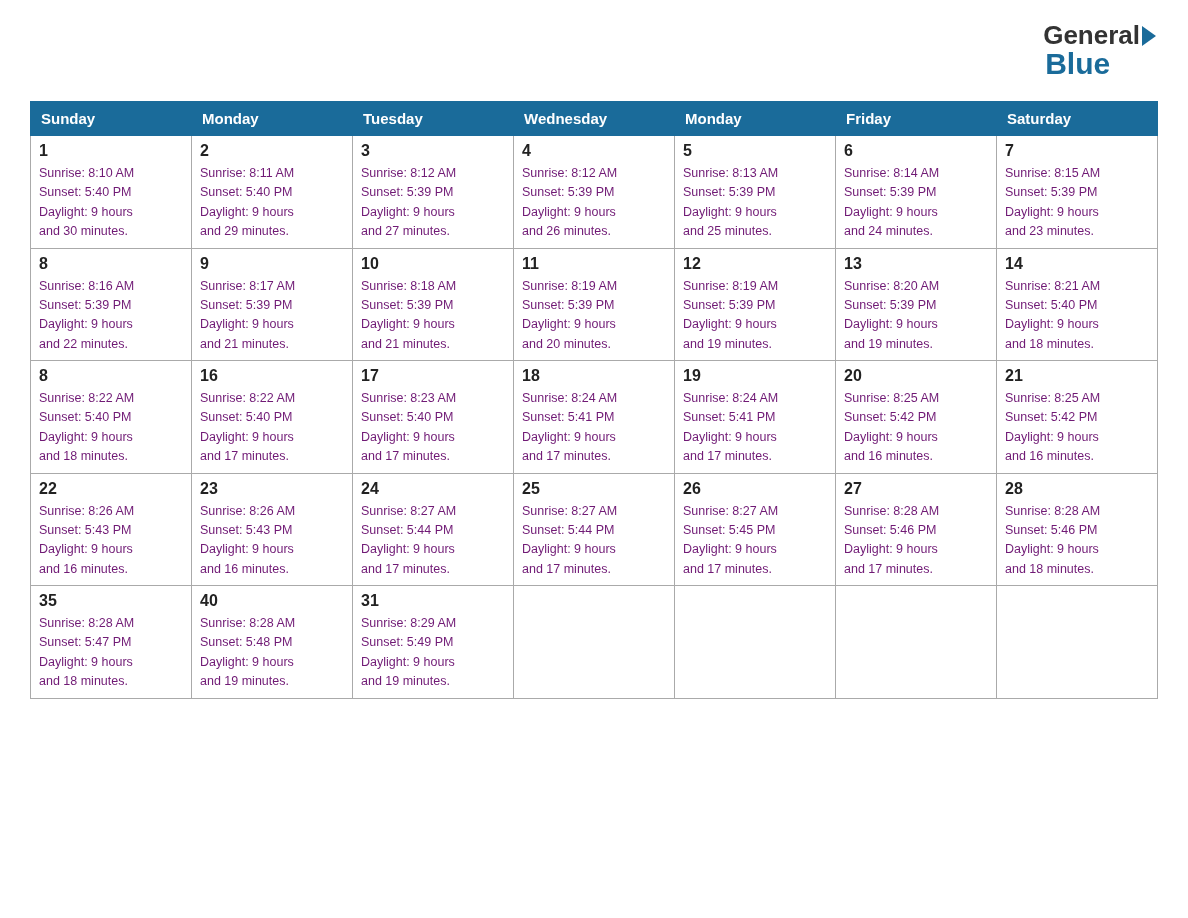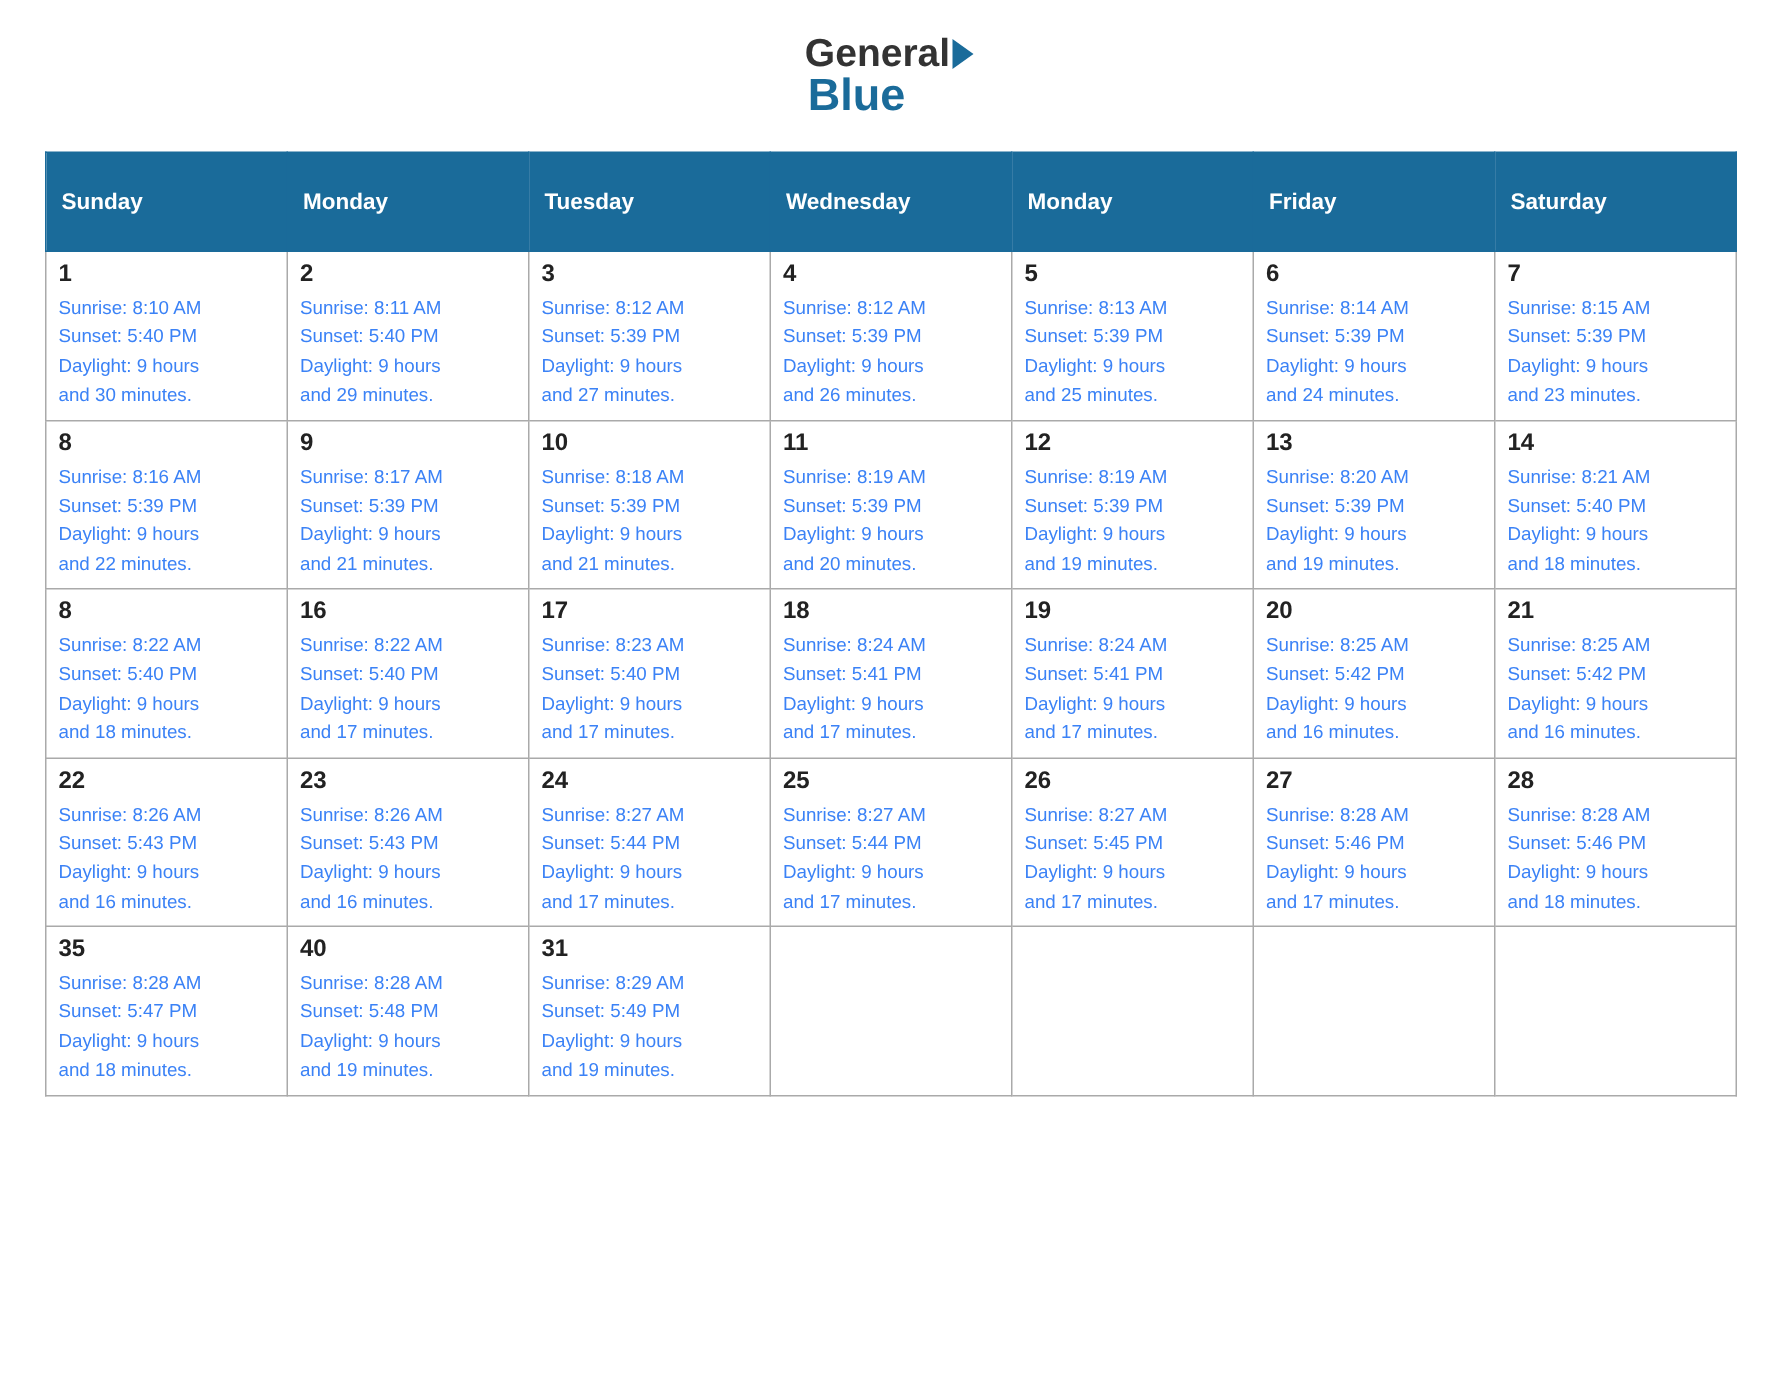--- a/index.html
+++ b/index.html
@@ -5,21 +5,21 @@
     * { box-sizing: border-box; margin: 0; padding: 0; }
     body {
       font-family: Arial, sans-serif;
       background: #fff;
       padding: 20px 30px;
       width: 1188px;
       min-height: 918px;
     }
     .header-area {
       display: flex;
-      justify-content: center;
+      justify-content: flex-end;
       align-items: flex-start;
       margin-bottom: 20px;
     }
     .logo-area {
       display: flex;
       flex-direction: column;
       align-items: flex-start;
     }
     .logo-text {
       display: flex;
@@ -57,21 +57,21 @@
     .calendar-table {
       width: 100%;
       border-collapse: collapse;
       table-layout: fixed;
     }
     .calendar-table thead tr th {
       background-color: #1a6b9a;
       color: #fff;
       font-size: 15px;
       font-weight: bold;
-      padding: 24px 10px;
+      padding: 8px 10px;
       text-align: left;
       border: 1px solid #1a6b9a;
     }
     .calendar-table tbody tr td {
       vertical-align: top;
       border: 1px solid #aaa;
       padding: 6px 8px;
       font-size: 12.5px;
       color: #333;
       height: 110px;
@@ -79,21 +79,21 @@
     .day-number {
       font-size: 16px;
       font-weight: bold;
       color: #222;
       display: block;
       margin-bottom: 4px;
     }
     .day-info {
       font-size: 12.5px;
       line-height: 1.55;
-      color: #3b82f6;
+      color: #701a75;
     }
     .empty-cell {
       background: #fff;
     }
     .row-border-top td {
       border-top: 2px solid #1a6b9a;
     }
   </style>
 </head>
 <body>

